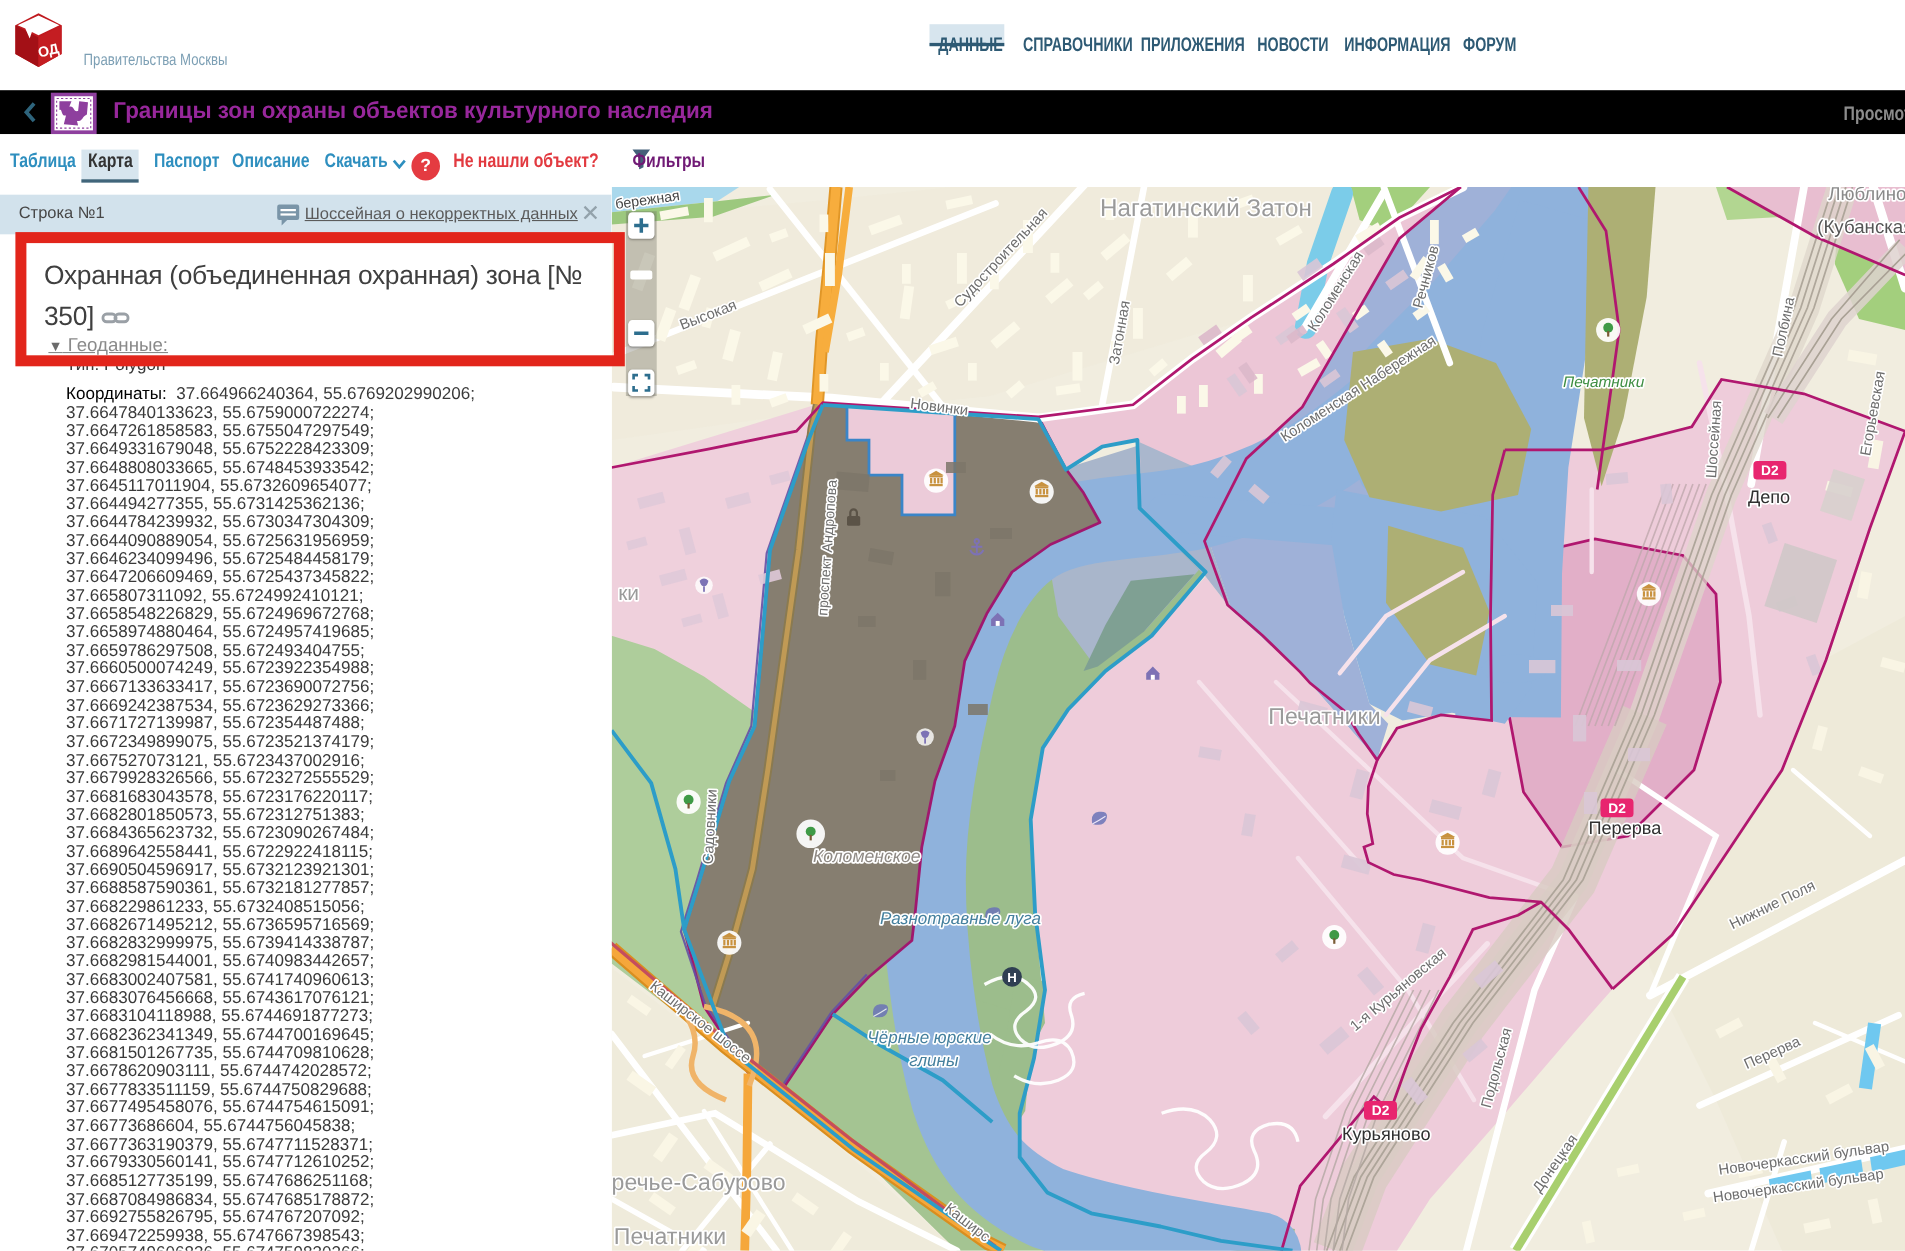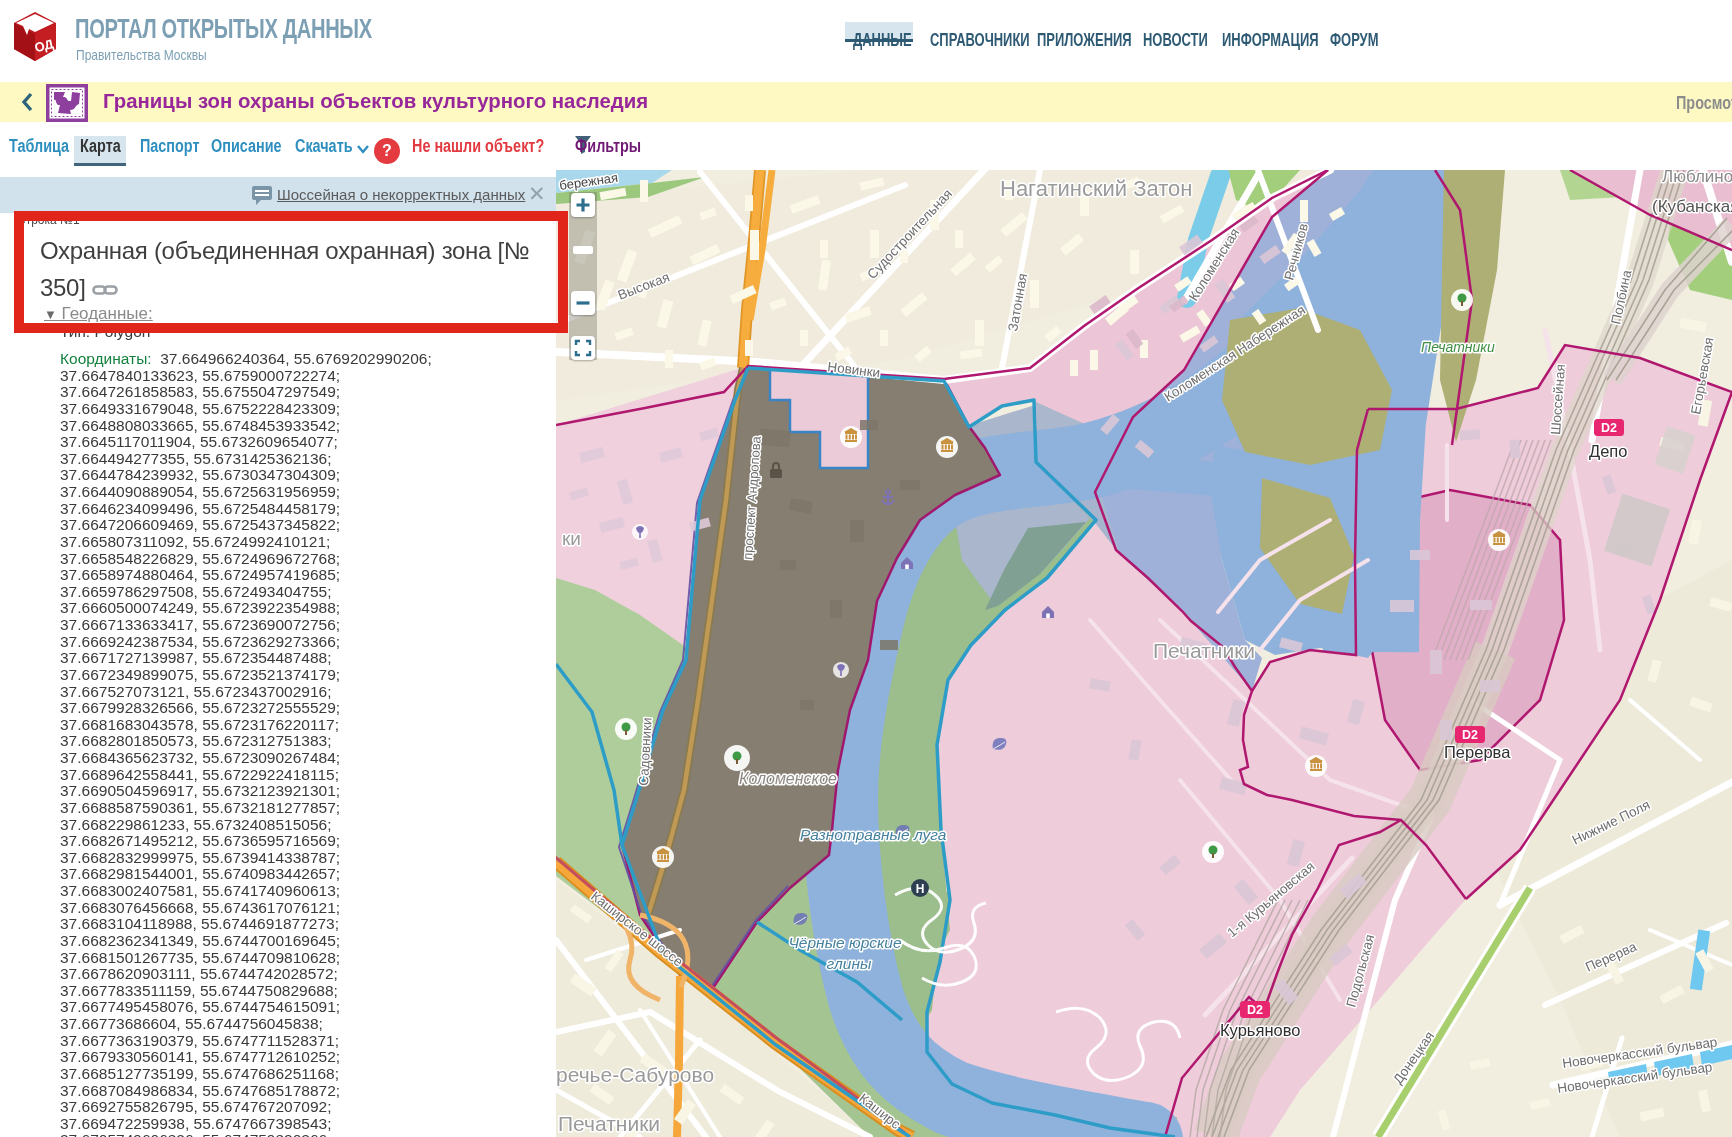--- a/index.html
+++ b/index.html
@@ -9,39 +9,39 @@
   
   #hdr { position:absolute; left:0; top:0; width:1732px; height:82px; background:#fff; }
   #logo { position:absolute; left:12px; top:8px; }
   #htitle { position:absolute; left:75px; top:13px; color:#7c9fb4; font-weight:bold; font-size:28px; letter-spacing:-0.5px; }
   #hsub { position:absolute; left:76px; top:46px; color:#7c9fb4; font-size:15px; }
   #nav { position:absolute; left:845px; top:22px; height:38px; color:#2e5a74; font-weight:bold; font-size:18px; }
   .nitem { position:absolute; top:0; height:20px; line-height:36px; white-space:nowrap; }
   .nitem .cond { transform:scaleX(0.72); }
   .nactive { background:#d7e5ee; border-bottom:3px solid #2e5a74; padding:0 0 0 8px; width:68px; }
   
-  #bar2 { position:absolute; left:0; top:82px; width:1732px; height:40px; background:#fef9c3; }
+  #bar2 { position:absolute; left:0; top:82px; width:1732px; height:40px; background:#000000; }
   #picon { position:absolute; left:46px; top:2px; }
   #ptitle { position:absolute; left:103px; top:7px; color:#97279b; font-weight:bold; font-size:21px; }
   #viewed { position:absolute; left:1676px; top:11px; color:#8c8c8c; font-weight:bold; font-size:18px; }
   
   #tabs { position:absolute; left:0; top:122px; width:1732px; height:48px; background:#fff; font-weight:bold; font-size:18px; }
   .tab { position:absolute; top:14px; color:#2e8fbf; white-space:nowrap; }
   #tabactive { position:absolute; left:74px; top:14px; width:52px; height:30px; background:#d7e5ee; border-bottom:3px solid #41657a; color:#333; text-align:center; }
   .qmark { position:absolute; left:374px; top:138px; width:26px; height:26px; border-radius:50%; background:#e43b41; color:#fff; font-weight:bold; text-align:center; line-height:26px; font-size:16px; }
   #notfound { position:absolute; left:412px; top:14px; color:#e23a40; text-decoration:underline; }
   #filters { position:absolute; left:575px; top:14px; color:#701a75;text-align:center; }
   
   #panel { position:absolute; left:0; top:170px; width:556px; height:967px; background:#fff; overflow:hidden; }
   #phead { position:absolute; left:0; top:7px; width:556px; height:36px; background:#d2e2ec; }
-  #phead .t1 { position:absolute; left:17px; top:8px; font-size:12px; color:#474747;margin-top:28px; }
+  #phead .t1 { position:absolute; left:17px; top:8px; font-size:15px; color:#474747; }
   #phead .lnk { position:absolute; left:277px; top:9px; font-size:15px; color:#5b5b5b; text-decoration:underline; }
   #phead .x { position:absolute; left:528px; top:5px; font-size:21px; color:#93a2ab; }
   #coords { position:absolute; left:60px; top:181px; width:480px; font-size:15.5px; line-height:16.62px; color:#3a3a3a; }
-  #coords .lbl { color:#15803d; }
+  #coords .lbl { color:#000000; }
   
   #redbox { position:absolute; left:14px; top:211px; width:554px; height:122px; border:10px solid #e2251b; background:transparent; z-index:40; }
   #ztitle { position:absolute; left:40px; top:232px; width:512px; font-size:24px; line-height:37px; color:#3f3f3f; letter-spacing:-0.3px; }
   #geod { position:absolute; left:44px; top:304px; font-size:17px; color:#8a8a8a;text-decoration:underline; }
   #geod .arr { color:#6b6b6b; font-size:13px; }
   #typrow { position:absolute; left:60px; top:153px; font-size:15.5px; color:#3a3a3a; }
   
   #map { position:absolute; left:556px; top:170px; width:1176px; height:967px; }
   #zctrl { position:absolute; left:568px; top:170px; width:30px; height:200px; z-index:30; }
   .ztrack { position:absolute; left:1px; top:22px; width:28px; height:168px; background:rgba(110,108,98,0.35); }
@@ -510,21 +510,20 @@
 </svg></div>
 
 <div id="hdr">
   <svg id="logo" width="47" height="56" viewBox="0 0 47 56">
     <polygon points="23,4 44,15 44,41 23,53 2,41 2,15" fill="#c01a1f"></polygon>
     <polygon points="2,15 23,26 23,53 2,41" fill="#a31016"></polygon>
     <polygon points="23,26 44,15 44,41 23,53" fill="#c41d22"></polygon>
     <path d="M4,15 L23,6 L42,15 L23,24 L17,21 L15,27 L11,18 Z" fill="#fff"></path>
     <text x="33" y="42" text-anchor="middle" font-size="13" font-weight="bold" fill="#fff" transform="rotate(-13 33 42)">ОД</text>
   </svg>
-  <div id="htitle"><span class="cond" style="transform:scaleX(0.72);">ПОРТАЛ ОТКРЫТЫХ ДАННЫХ</span></div>
   <div id="hsub"><span class="cond">Правительства Москвы</span></div>
   <div id="nav">
     <div class="nitem nactive" style="left:0px;"><span class="cond">ДАННЫЕ</span></div>
     <div class="nitem" style="left:85px;"><span class="cond">СПРАВОЧНИКИ</span></div>
     <div class="nitem" style="left:192px;"><span class="cond">ПРИЛОЖЕНИЯ</span></div>
     <div class="nitem" style="left:298px;"><span class="cond">НОВОСТИ</span></div>
     <div class="nitem" style="left:377px;"><span class="cond">ИНФОРМАЦИЯ</span></div>
     <div class="nitem" style="left:485px;"><span class="cond">ФОРУМ</span></div>
   </div>
 </div>

